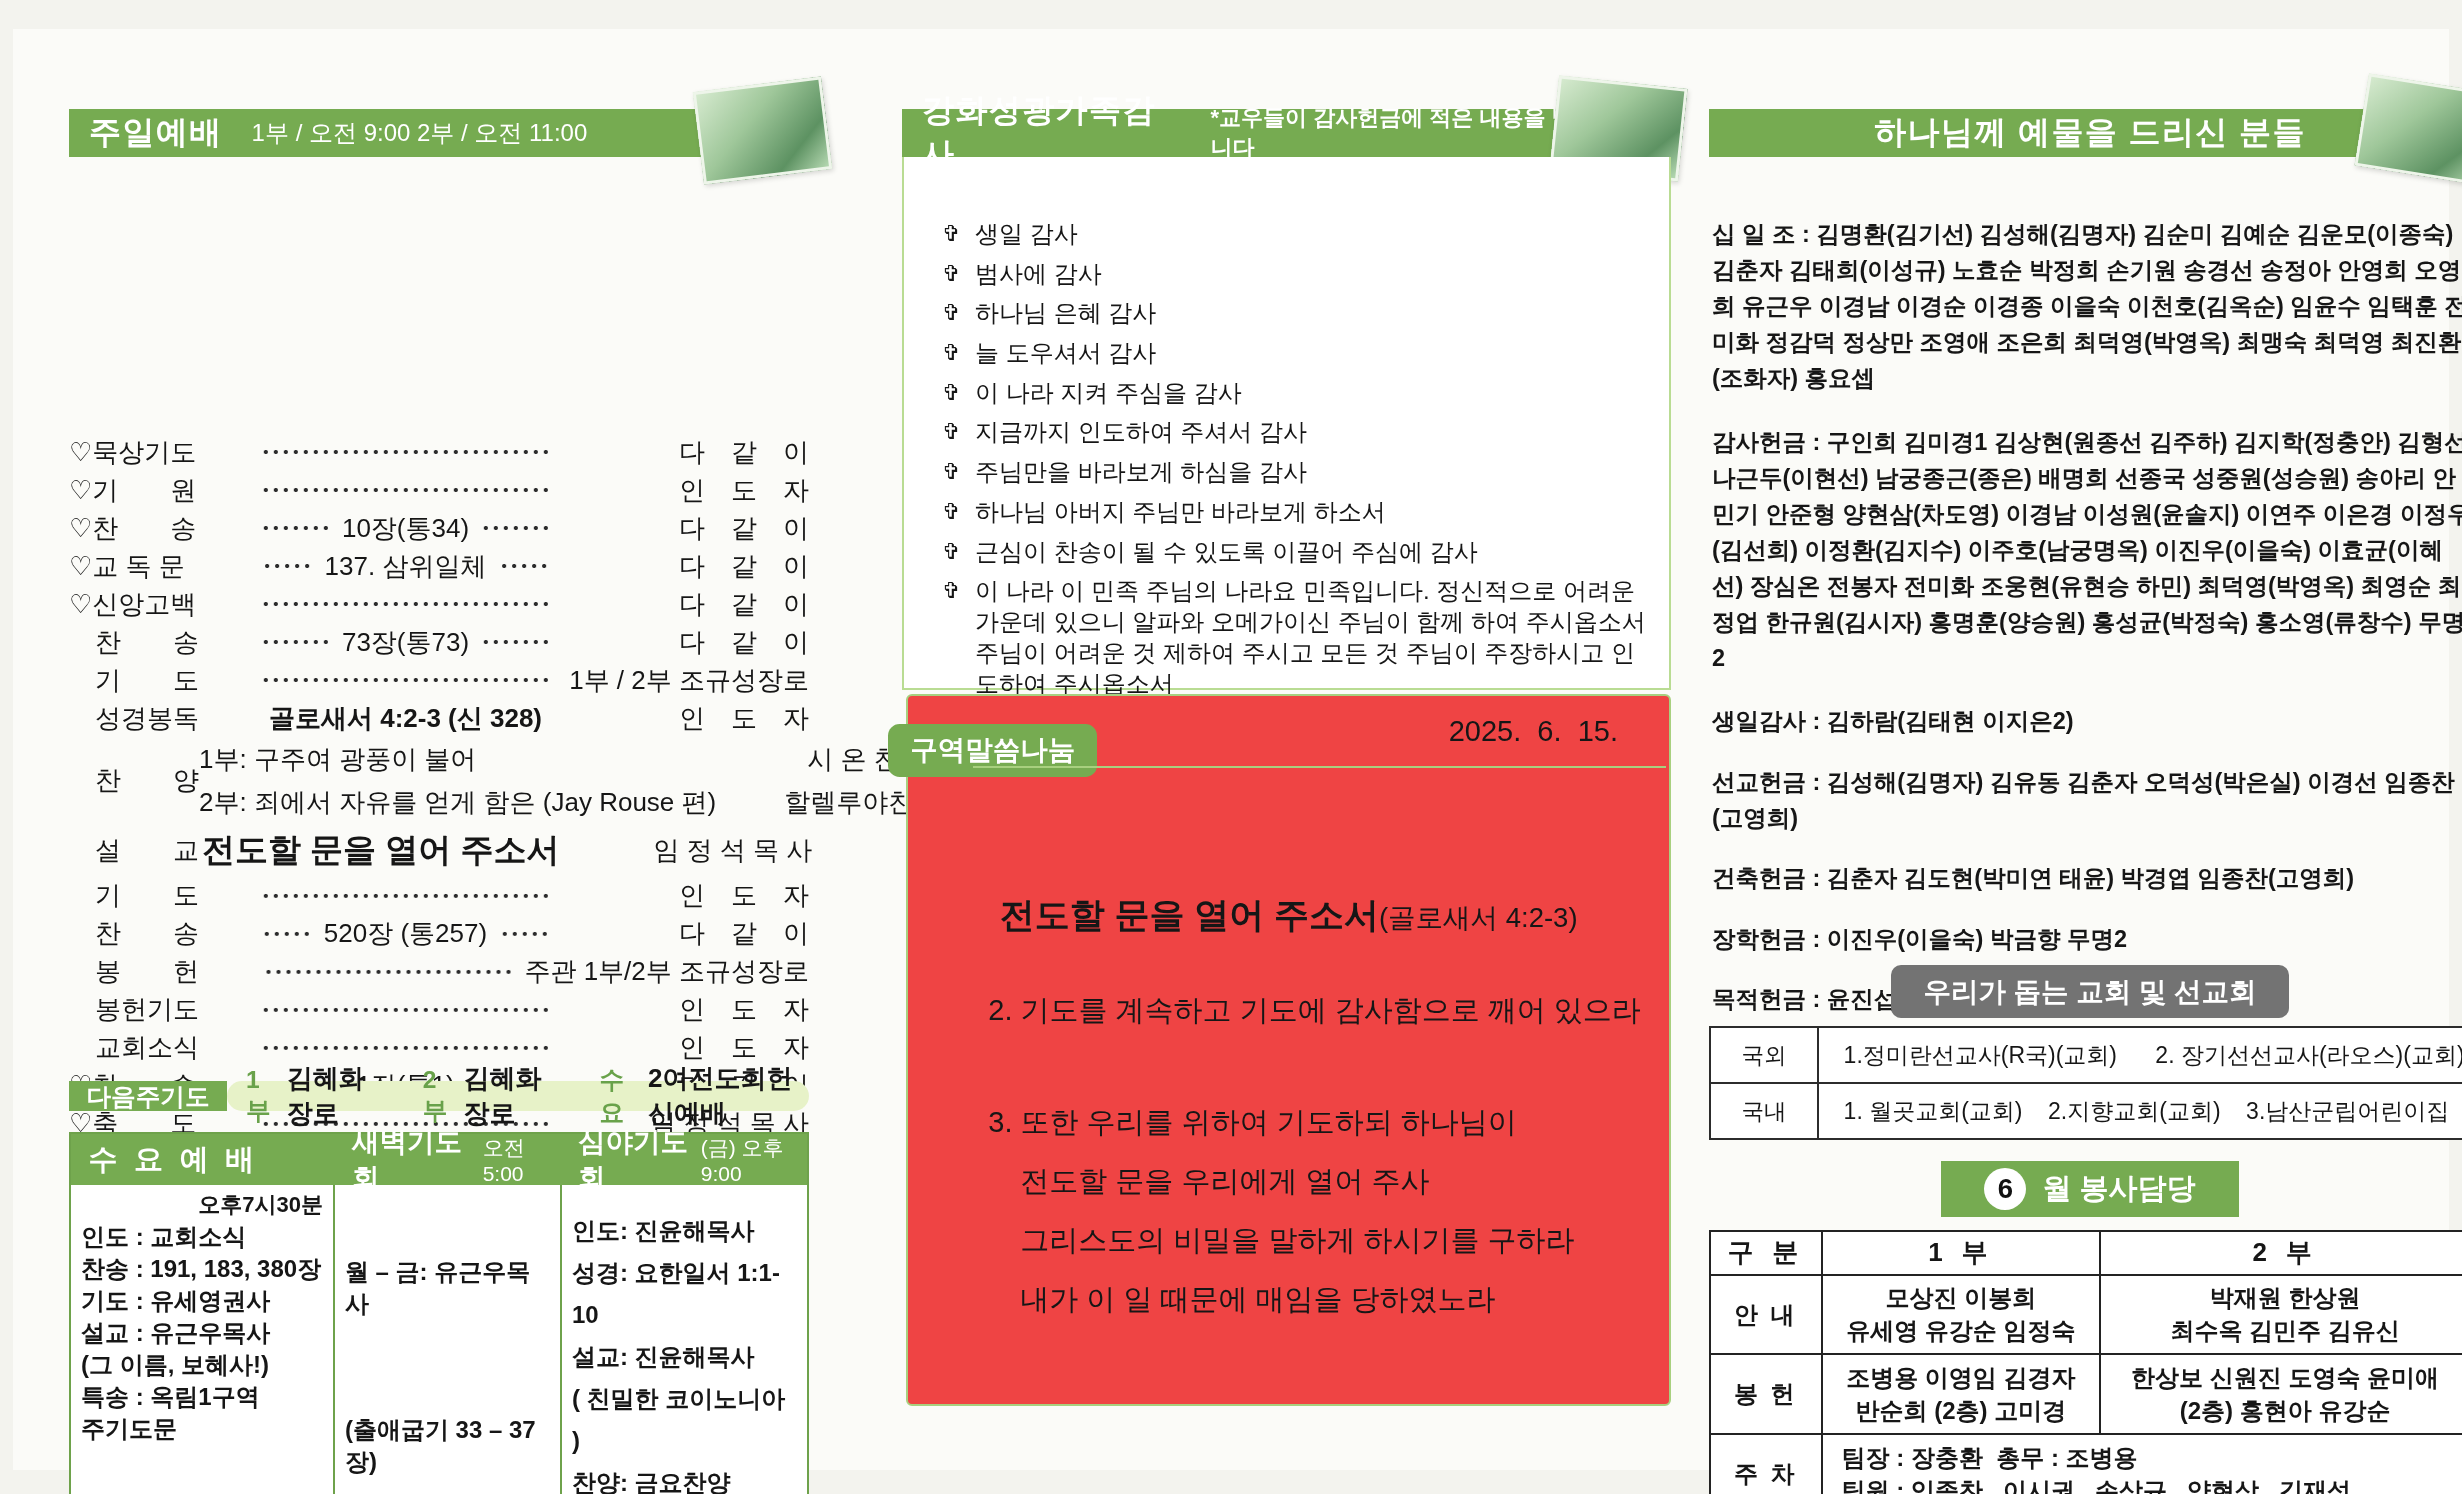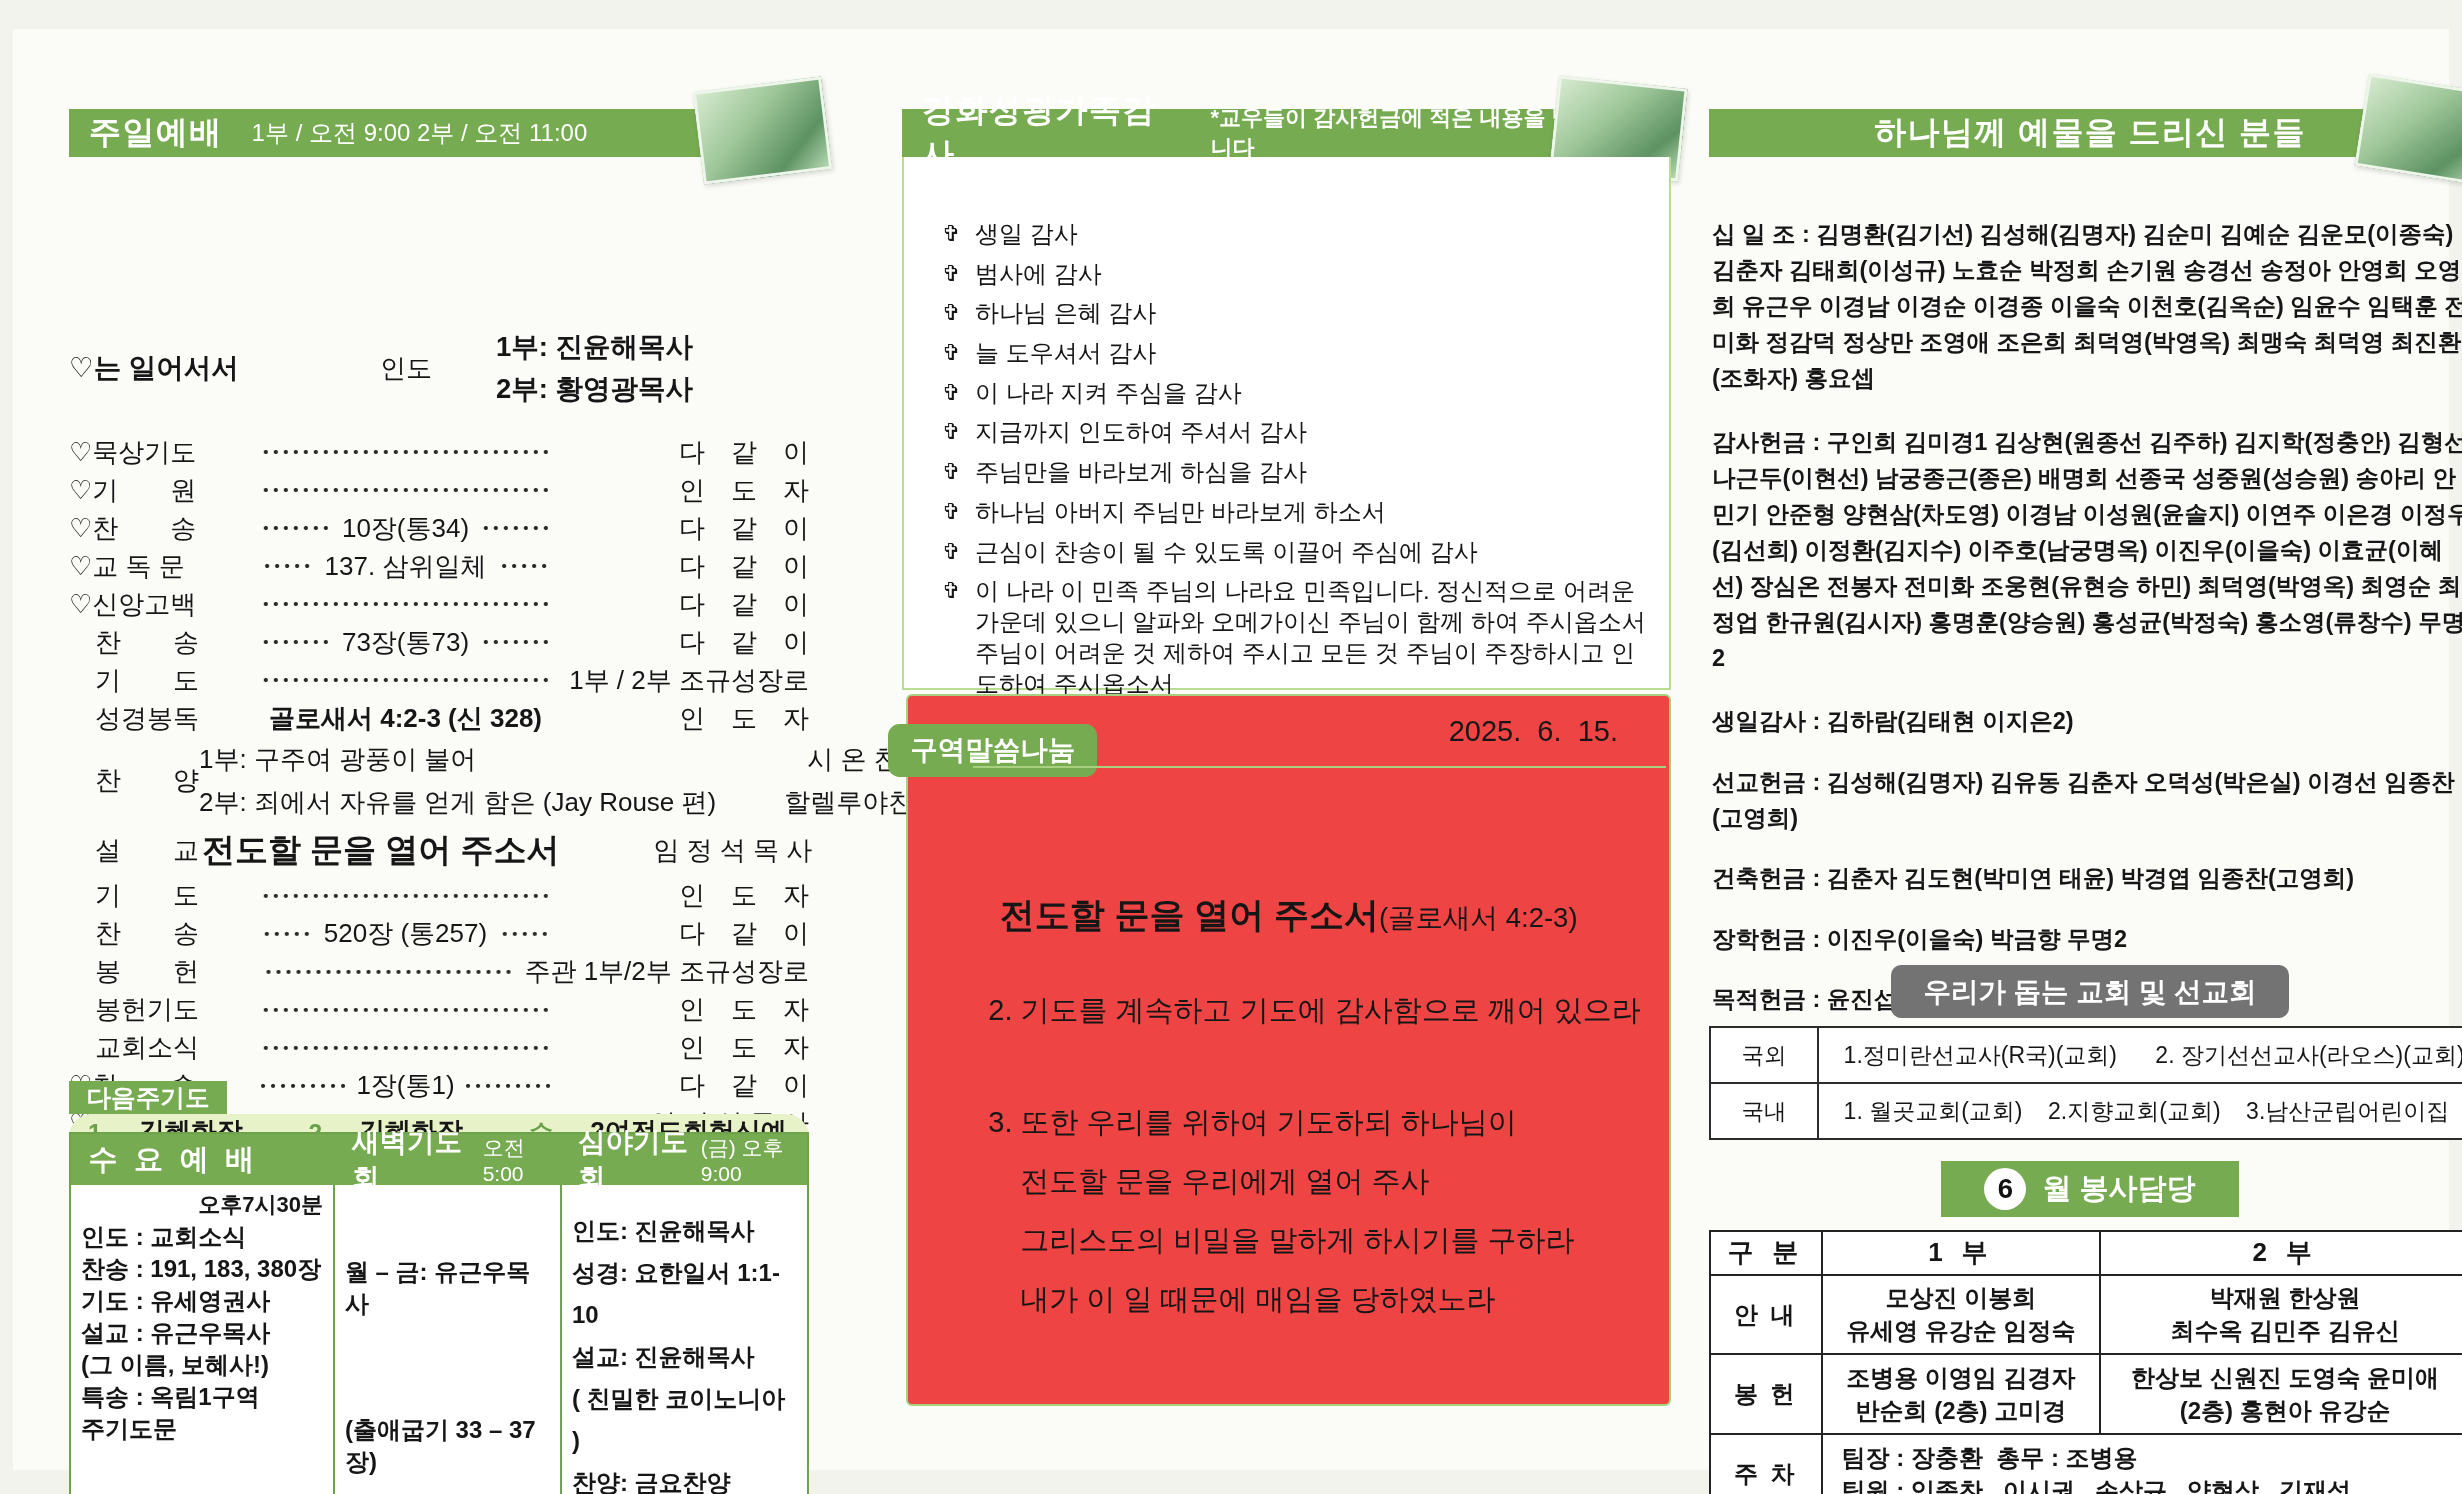--- a/index.html
+++ b/index.html
@@ -36,21 +36,21 @@
   .row-scripture .ocenter{font-weight:bold;flex:1;text-align:center;}
   .row-sermon{height:52px;}
   .row-sermon .ocenter{font-weight:bold;font-size:33px;flex:1;text-align:center;}
   .prow{display:flex;align-items:center;font-size:26px;}
   .prow .olabel{align-self:center;}
   .pcol{flex:1;display:flex;flex-direction:column;gap:10px;}
   .pline{display:flex;align-items:center;height:33px;}
   .ptext{flex:1;white-space:pre;}
   .pright{min-width:250px;text-align:right;white-space:pre;}
   
-  .nw{position:absolute;top:972px;left:0;right:0;display:flex;height:30px;flex-direction:column;}
+  .nw{position:absolute;top:972px;left:0;right:0;display:flex;height:30px;}
   .nw-label{background:#76ab51;color:#fff;font-weight:bold;font-size:24.6px;
     display:flex;align-items:center;justify-content:center;width:158px;}
   .nw-strip{flex:1;background:#e7f2c8;display:flex;align-items:center;font-size:24.6px;gap:13px;padding-left:19px;border-radius:23px;}
   .nw-strip .gpart{color:#69a24a;font-weight:bold;}
   .nw-strip .bname{font-weight:bold;font-size:26px;margin-right:29px;}
   .nw-strip .bname.last{margin-right:0;}
   
   .svc{position:absolute;top:1023px;left:0;right:0;border:2.2px solid #6ea24b;}
   .svc-h{display:flex;background:#76ab51;color:#fff;height:51px;}
   .svc-h .c{display:flex;align-items:center;padding-left:17.4px;}
@@ -128,28 +128,20 @@
 
 <div class="page">
 
   <div class="col" id="colL" style="height:1347px;">
     <div class="gbar">
       <span class="t1">주일예배</span>
       <span class="t2">1부 / 오전 9:00    2부 / 오전 11:00</span>
     </div>
     <div class="stamp" style="left:629px;top:-24.6px;"></div>
 
-    <div class="lead">
-      <span class="stand">♡는 일어서서</span>
-      <span class="lword">인도</span>
-      <span class="lnames">
-        <span style="display:block">1부: 진윤해목사</span>
-        <span style="display:block">2부: 황영광목사</span>
-      </span>
-    </div>
 
     <div class="order">
       <div class="orow">
           <span class="olabel">♡묵상기도</span>
           <span class="odots"></span>
           <span class="oright">다　같　이</span>
         </div>
       <div class="orow">
           <span class="olabel">♡기　　원</span>
           <span class="odots"></span>

